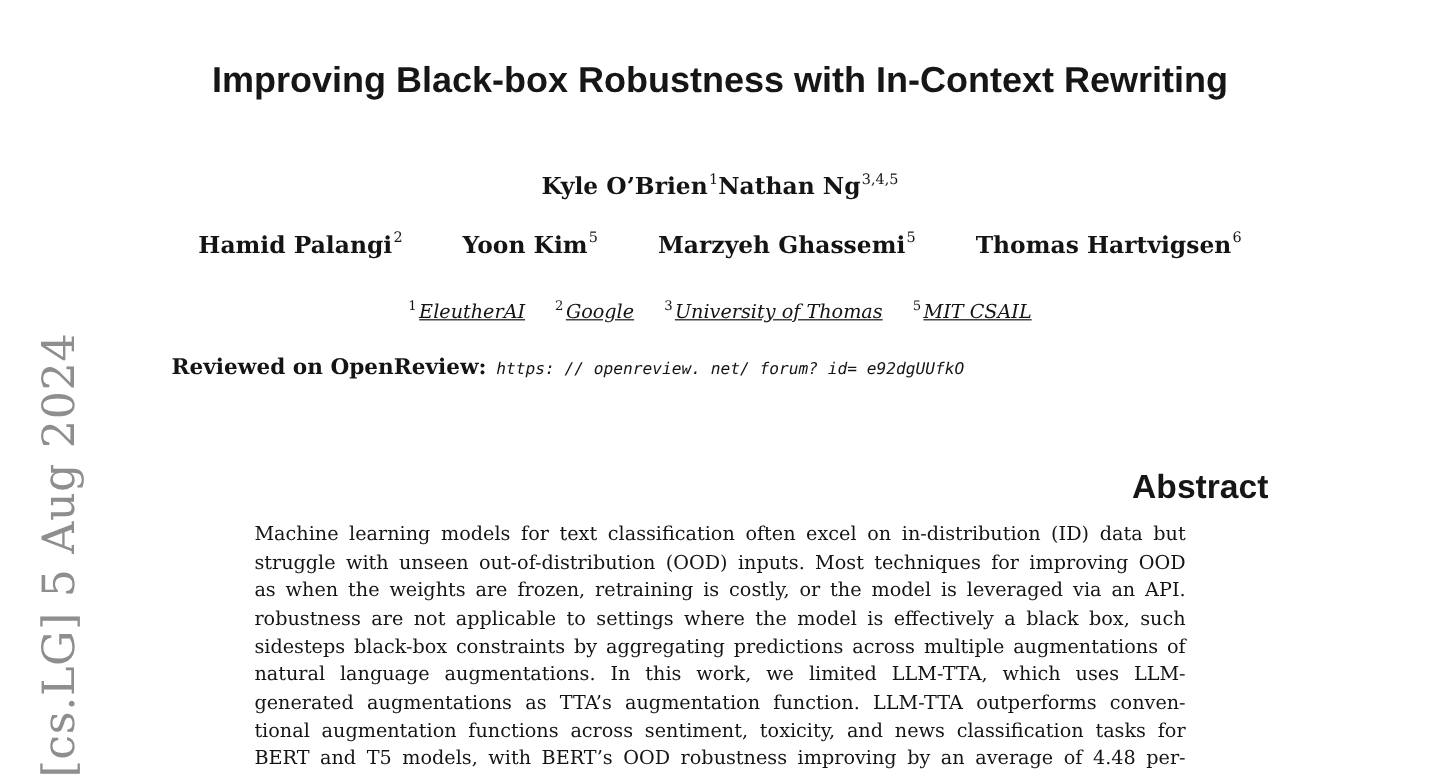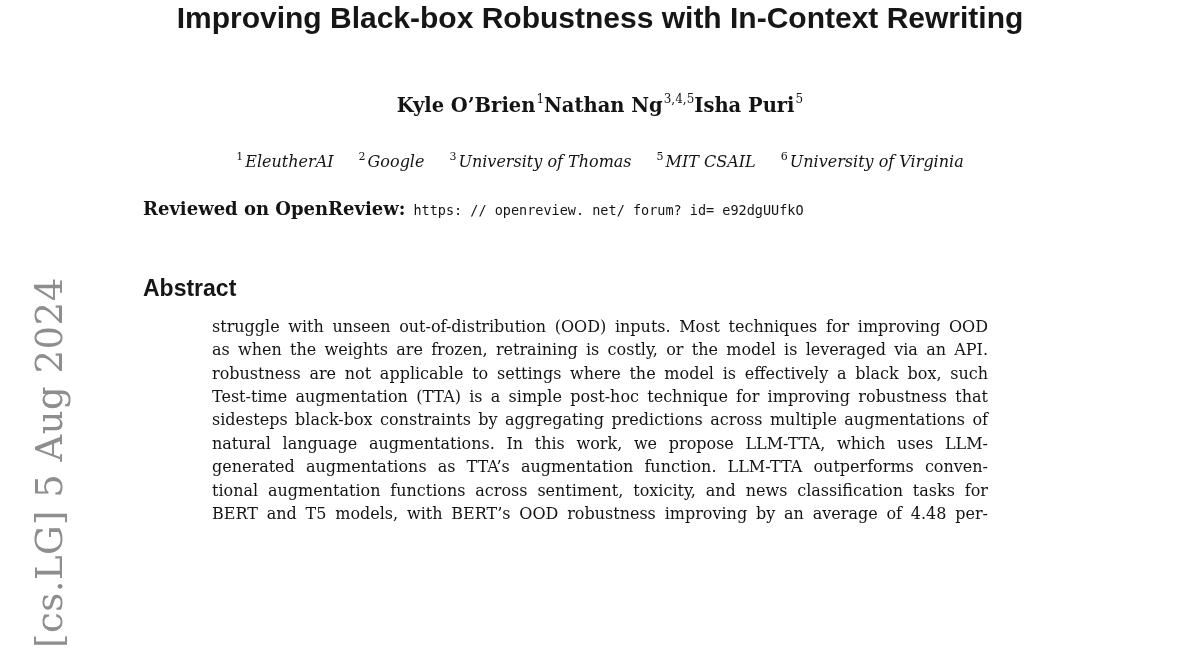--- a/index.html
+++ b/index.html
@@ -26,20 +26,21 @@
     white-space:nowrap;
     line-height:52px;
   }
   
   .content{
     position:absolute;
     left:143px;top:0;
     width:914px;
   }
   .title{
+    margin-top:50px;
     text-align:center;
     font-family:"Liberation Sans",sans-serif;
     font-weight:700;
     font-size:30px;
     line-height:36px;
     letter-spacing:0px;
     color:#161616;
   }
   .authors-row{
     display:flex;
@@ -60,48 +61,49 @@
   }
   .affiliations{
     margin-top:30px;
     display:flex;
     justify-content:center;
     align-items:baseline;
     gap:25px;
     font-size:16px;
     line-height:20px;
   }
-  .affiliation .aff-name{font-style:italic;}
+  .affiliation .aff-name{font-style:italic;text-decoration:underline;}
   .affiliation sup{
     font-style:normal;
     font-size:11px;
     position:relative;
     top:-1px;
     margin-right:2px;
   }
   .review-line{
     margin-top:26px;
     font-size:18px;
     line-height:22px;
     text-align:left;
   }
   .review-label{font-weight:700;margin-top:15px;}
   .review-url{
     font-family:"DejaVu Sans Mono",monospace;
+    font-style:italic;
     font-size:13.5px;
     color:#141414;
     text-decoration:none;
     margin-left:8px;
   }
   .abstract-heading{
-    margin-top:53px;
-    text-align:left;
+    margin-top:73px;
+    text-align:right;
     font-family:"Liberation Sans",sans-serif;
     font-weight:700;
-    font-size:23px;
+    font-size:28px;
     line-height:28px;
     color:#161616;
   }
   .abstract-body{
     width:776px;
     margin:13px auto 0 auto;
     font-size:16px;
   }
   .abs-line{
     text-align:justify;
@@ -119,44 +121,48 @@
 
   <div class="arxiv-banner">[cs.LG] 5 Aug 2024</div>
 
   <div class="content">
 
     <div class="title">Improving Black-box Robustness with In-Context Rewriting</div>
 
     <div class="authors-row row-1">
       <span class="author"><span>Kyle O’Brien</span><sup>1</sup></span>
       <span class="author"><span>Nathan Ng</span><sup>3,4,5</sup></span>
-      <span class="author"><span>Isha Puri</span><sup>5</sup></span>
     </div>
 
+    <div class="authors-row row-2">
+      <span class="author"><span>Hamid Palangi</span><sup>2</sup></span>
+      <span class="author"><span>Yoon Kim</span><sup>5</sup></span>
+      <span class="author"><span>Marzyeh Ghassemi</span><sup>5</sup></span>
+      <span class="author"><span>Thomas Hartvigsen</span><sup>6</sup></span>
+    </div>
 
     <div class="affiliations">
       <span class="affiliation"><sup>1</sup><span class="aff-name">EleutherAI</span></span>
       <span class="affiliation"><sup>2</sup><span class="aff-name">Google</span></span>
       <span class="affiliation"><sup>3</sup><span class="aff-name">University of Thomas</span></span>
       <span class="affiliation"><sup>5</sup><span class="aff-name">MIT CSAIL</span></span>
-      <span class="affiliation"><sup>6</sup><span class="aff-name">University of Virginia</span></span>
     </div>
 
     <div class="review-line">
       <span class="review-label">Reviewed on OpenReview:</span><a href="#" class="review-url">https: // openreview. net/ forum? id= e92dgUUfkO</a>
     </div>
 
     <div class="abstract-heading">Abstract</div>
 
     <div class="abstract-body">
+      <div class="abs-line">Machine learning models for text classification often excel on in-distribution (ID) data but</div>
       <div class="abs-line">struggle with unseen out-of-distribution (OOD) inputs. Most techniques for improving OOD</div>
       <div class="abs-line">as when the weights are frozen, retraining is costly, or the model is leveraged via an API.</div>
       <div class="abs-line">robustness are not applicable to settings where the model is effectively a black box, such</div>
-      <div class="abs-line">Test-time augmentation (TTA) is a simple post-hoc technique for improving robustness that</div>
       <div class="abs-line">sidesteps black-box constraints by aggregating predictions across multiple augmentations of</div>
-      <div class="abs-line">natural language augmentations. In this work, we propose LLM-TTA, which uses LLM-</div>
+      <div class="abs-line">natural language augmentations. In this work, we limited LLM-TTA, which uses LLM-</div>
       <div class="abs-line">generated augmentations as TTA’s augmentation function. LLM-TTA outperforms conven-</div>
       <div class="abs-line">tional augmentation functions across sentiment, toxicity, and news classification tasks for</div>
       <div class="abs-line">BERT and T5 models, with BERT’s OOD robustness improving by an average of 4.48 per-</div>
     </div>
 
   </div>
 </div>
 
 </body></html>

